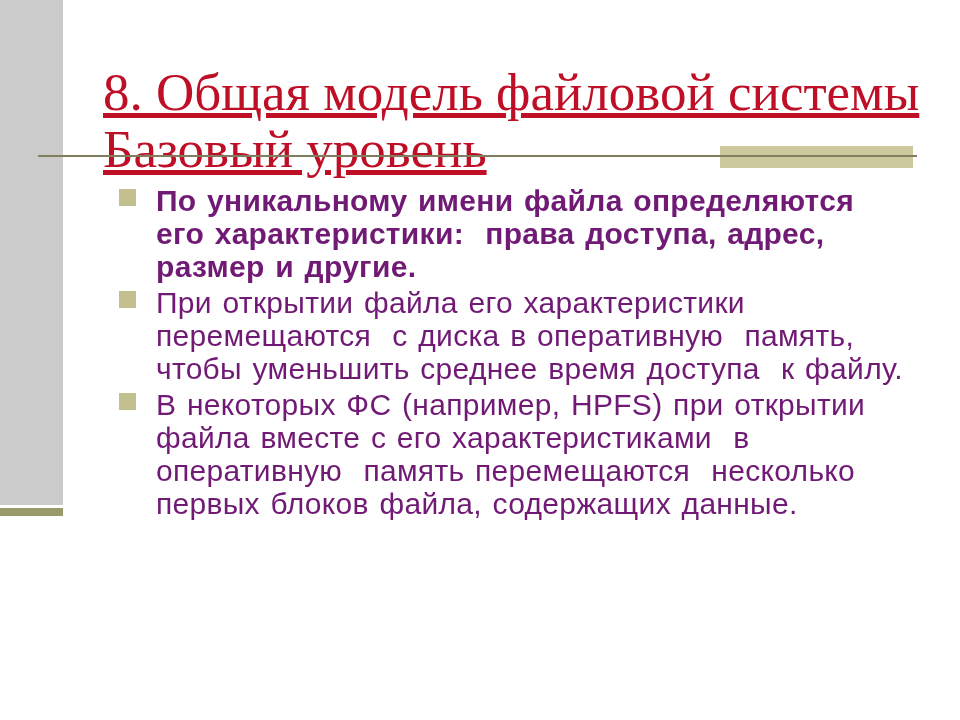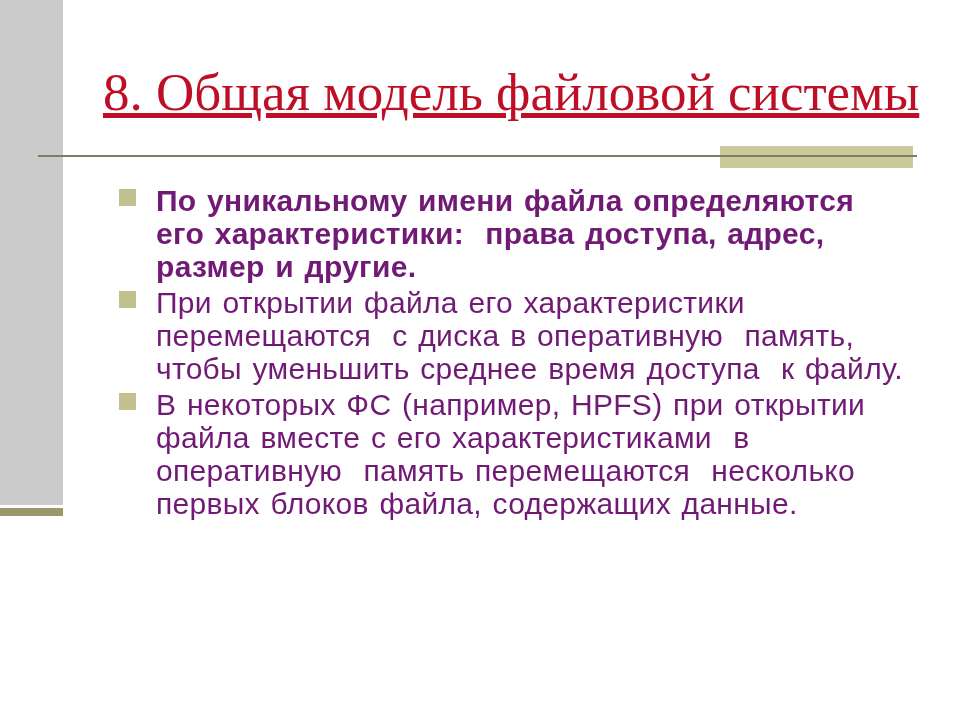--- a/index.html
+++ b/index.html
@@ -88,20 +88,21 @@
 </head>
 <body>
 
 <div class="slide">
 
   <div class="sidebar-bar"></div>
   <div class="sidebar-accent"></div>
 
   <h1 class="title">
     <span class="title-line">8. Общая модель файловой системы</span>
+    <span class="title-line">Базовый уровень</span>
   </h1>
 
   <div class="accent-block"></div>
   <div class="title-rule"></div>
 
   <ul class="bullets">
     <li class="bullet-item bold">
       <span class="bullet-marker"></span>
       <span class="bullet-text">По уникальному имени файла определяются
 его характеристики:  права доступа, адрес,

